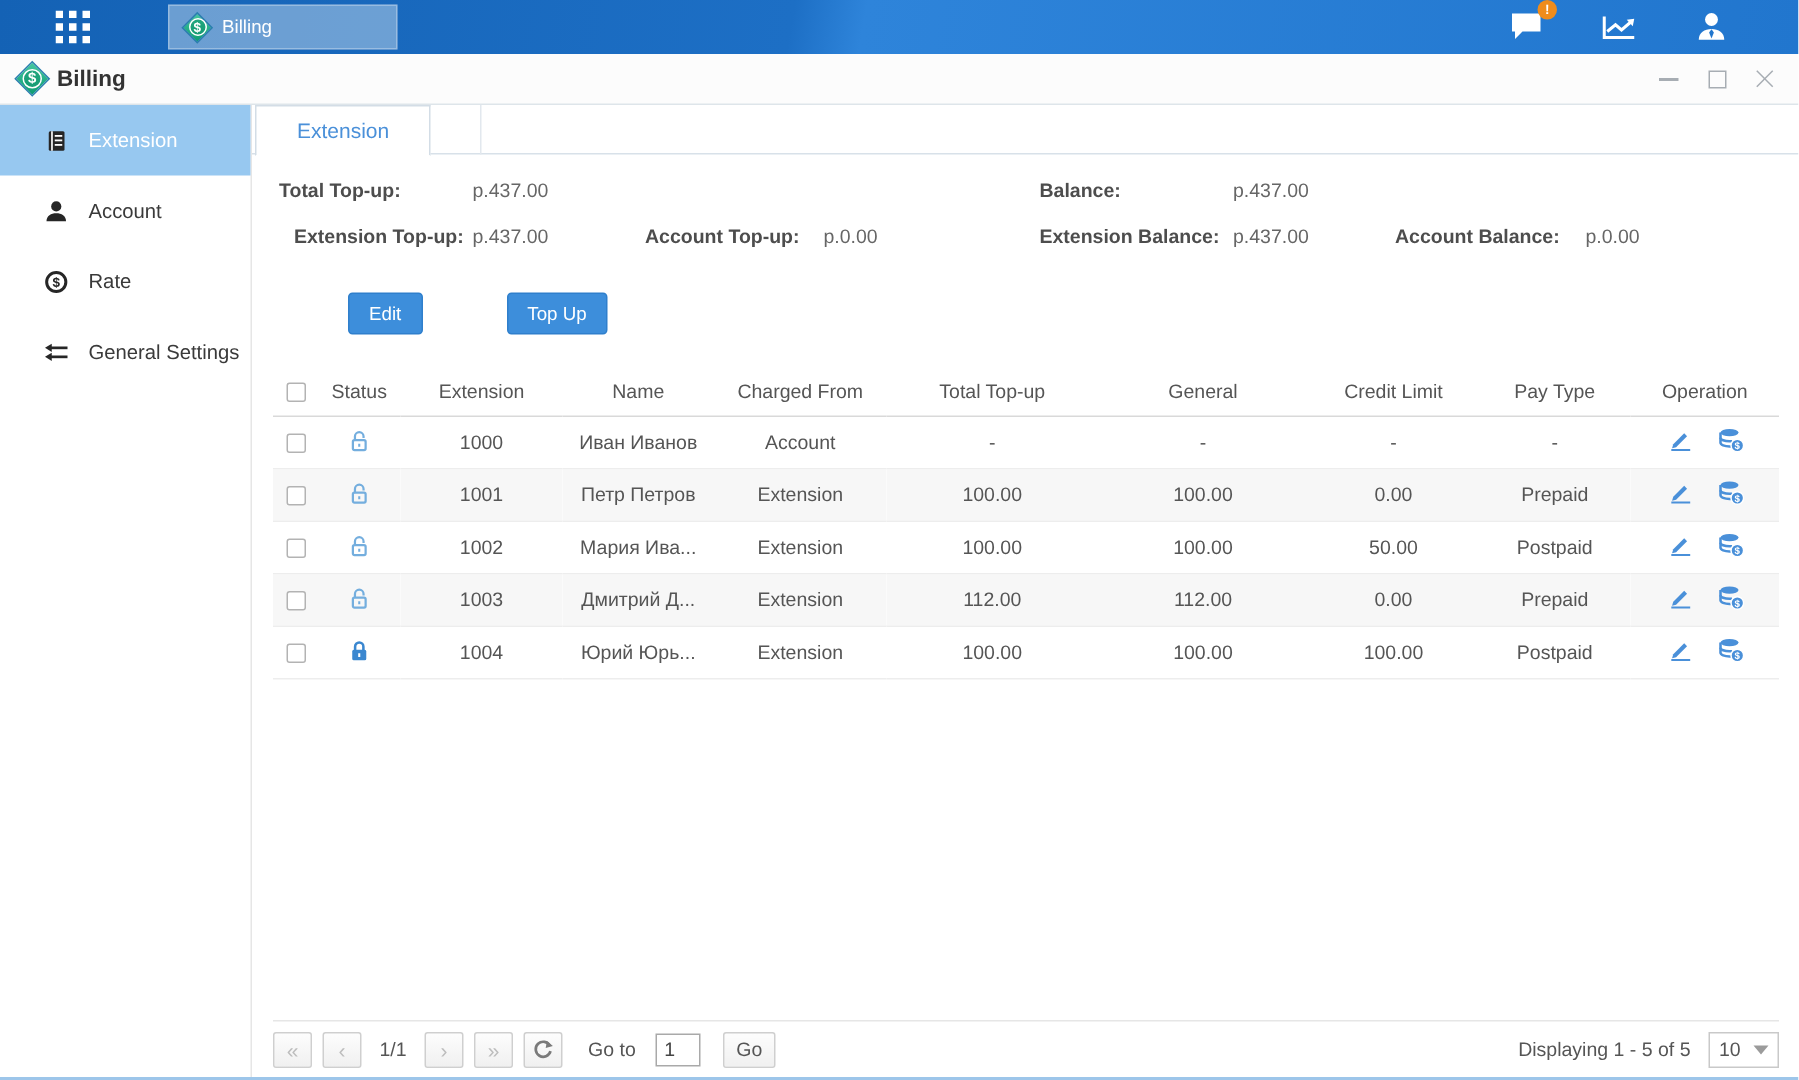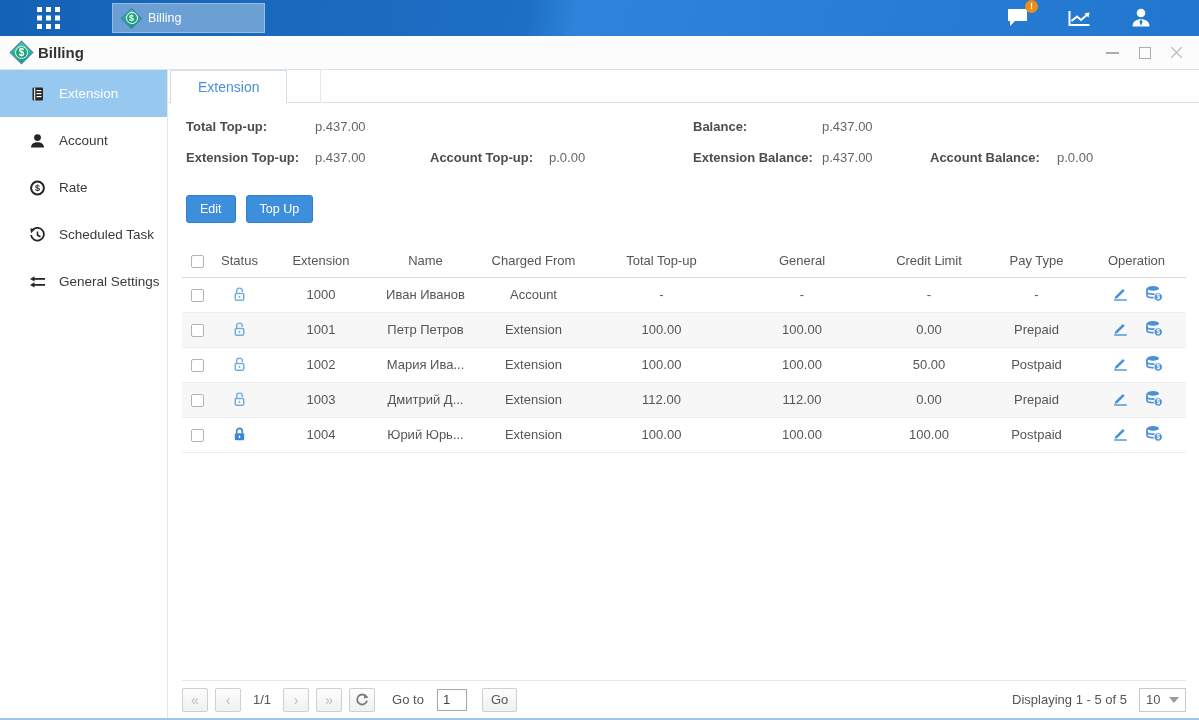--- a/index.html
+++ b/index.html
@@ -58,21 +58,21 @@
     border:1px solid #d3dde6; border-bottom:1px solid #fff; display:flex; align-items:center;
     color:#4a90d9; font-size:14px; cursor:pointer; z-index:2; top:0; height:34px; }
   .tabstub { position:absolute; left:108px; top:0; width:45px; height:33px; border-right:1px solid #e2e8ee; }
 
   .summary { position:absolute; top:49px; left:0; right:0; height:66px; font-size:13px; }
   .summary .lab { position:absolute; font-weight:bold; color:#4d4d4d; white-space:nowrap; }
   .summary .val { position:absolute; color:#666; white-space:nowrap; }
 
   .actions { position:absolute; top:125px; left:18px; display:flex; gap:10px; }
   .btn { background:#3d8edb; color:#fff; border:1px solid #2f7fcc; border-radius:3px;
-    font-size:12.5px; height:28px; padding:0 13px; cursor:pointer; font-family:inherit; }
+    font-size:12.5px; height:28px; padding:0 13px; cursor:pointer; font-family:inherit;margin-left:46px; }
 
   
   .tablewrap { position:absolute; top:175px; left:14px; width:1004px; }
   table { width:1004px; border-collapse:collapse; table-layout:fixed; }
   th { height:32px; font-weight:normal; font-size:13px; color:#555; border-bottom:1px solid #d9d9d9;
     text-align:center; white-space:nowrap; overflow:hidden; }
   td { height:35px; font-size:13px; color:#555; text-align:center; border-bottom:1px solid #ededed;
     white-space:nowrap; overflow:hidden; }
   tbody tr:nth-child(even) td { background:#f7f7f7; }
   .cb { display:inline-block; width:13px; height:13px; border:1px solid #b3b3b3; border-radius:2px;
@@ -192,28 +192,20 @@
   </div>
   <div class="side-item">
     <svg width="16" height="16" viewBox="0 0 16 16">
       <circle cx="8" cy="8" r="6.4" fill="none" stroke="#262626" stroke-width="2"></circle>
       <text x="8" y="11.2" text-anchor="middle" font-size="9" font-weight="bold" fill="#262626" font-family="Liberation Sans, sans-serif">$</text>
     </svg>
     <span>Rate</span>
   </div>
   <div class="side-item">
     <svg width="16" height="16" viewBox="0 0 16 16">
-      <path d="M3 3.2 A6.4 6.4 0 1 1 1.6 8" fill="none" stroke="#262626" stroke-width="1.8"></path>
-      <polygon points="0.8,1.2 5.4,2.2 1.6,6.2" fill="#262626"></polygon>
-      <path d="M8 4.5 V8.2 L11 9.8" fill="none" stroke="#262626" stroke-width="1.6"></path>
-    </svg>
-    <span>Scheduled Task</span>
-  </div>
-  <div class="side-item">
-    <svg width="16" height="16" viewBox="0 0 16 16">
       <rect x="3.5" y="4" width="12" height="1.8" fill="#262626"></rect>
       <polygon points="0.5,4.9 5,2.2 5,7.6" fill="#262626"></polygon>
       <rect x="3.5" y="10" width="12" height="1.8" fill="#262626"></rect>
       <polygon points="0.5,10.9 5,8.2 5,13.6" fill="#262626"></polygon>
     </svg>
     <span>General Settings</span>
   </div>
 </aside>
 
 <main class="main">
@@ -223,21 +215,21 @@
     </div>
     <div class="tabstub"></div>
   </div>
 
   <div class="summary">
     <span class="lab" style="left:18px;  top:0;">Total Top-up:</span>
     <span class="val" style="left:147px; top:0;">p.437.00</span>
     <span class="lab" style="left:525px; top:0;">Balance:</span>
     <span class="val" style="left:654px; top:0;">p.437.00</span>
 
-    <span class="lab" style="left:18px;  top:31px;">Extension Top-up:</span>
+    <span class="lab" style="left:28px;  top:31px;">Extension Top-up:</span>
     <span class="val" style="left:147px; top:31px;">p.437.00</span>
     <span class="lab" style="left:262px; top:31px;">Account Top-up:</span>
     <span class="val" style="left:381px; top:31px;">p.0.00</span>
     <span class="lab" style="left:525px; top:31px;">Extension Balance:</span>
     <span class="val" style="left:654px; top:31px;">p.437.00</span>
     <span class="lab" style="left:762px; top:31px;">Account Balance:</span>
     <span class="val" style="left:889px; top:31px;">p.0.00</span>
   </div>
 
   <div class="actions">

